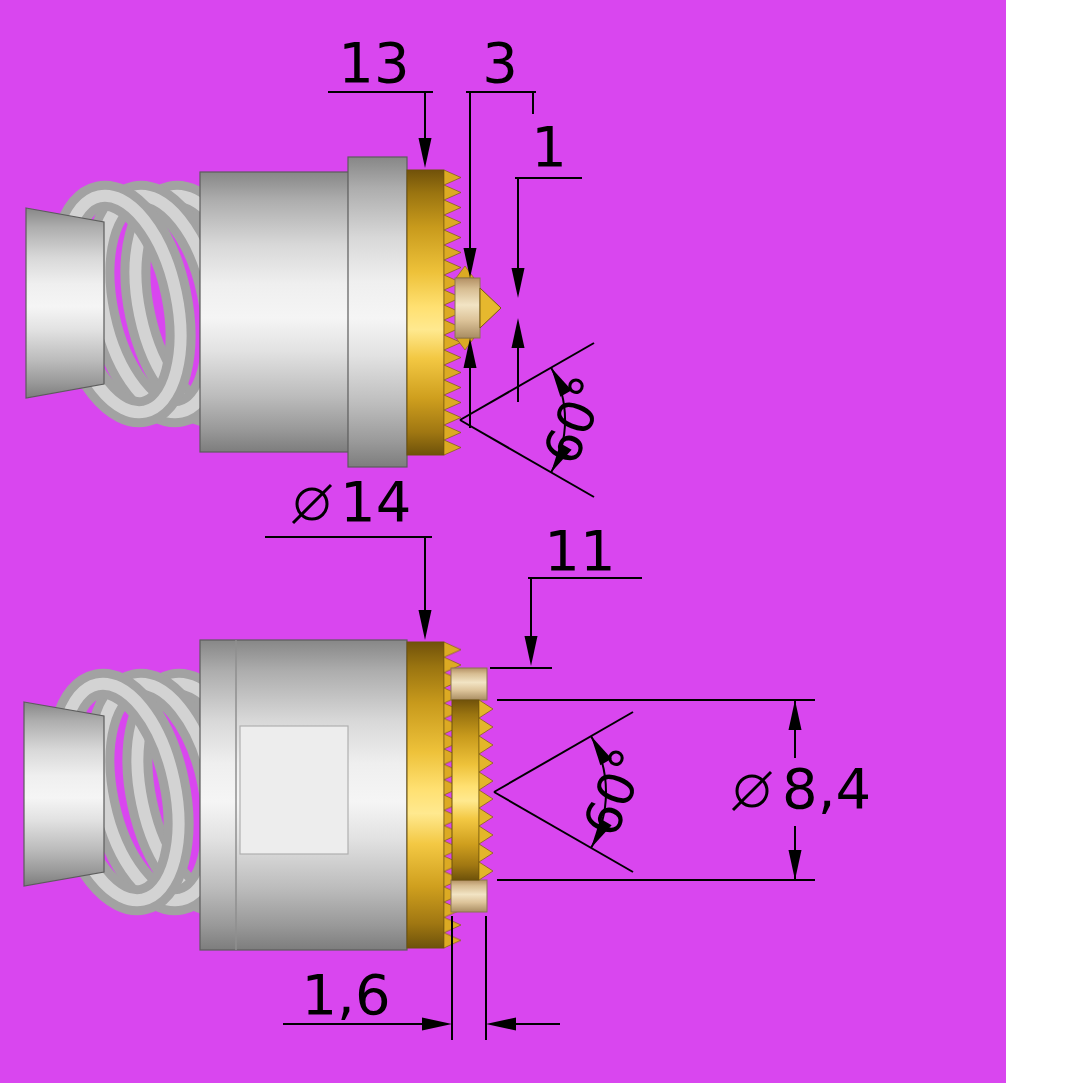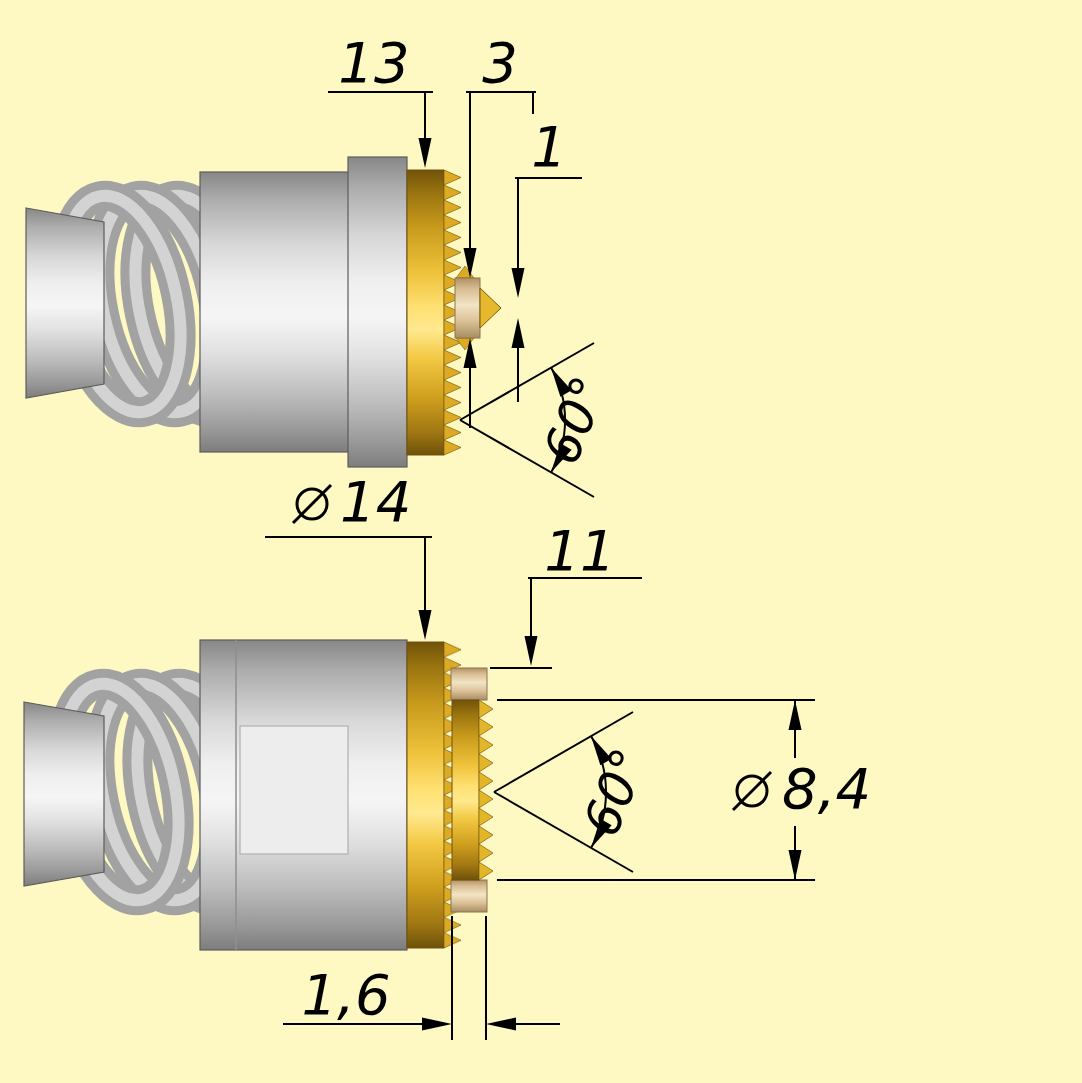--- a/index.html
+++ b/index.html
@@ -1,17 +1,17 @@
 <!DOCTYPE html>
 <html><head>
 <meta charset="utf-8">
 <title>Technical Drawing</title>
 <style>
   html,body{margin:0;padding:0;background:#ffffff;}
-  .frame{position:relative;width:1082px;height:1083px;background:#fef9c3;overflow:hidden;font-style:italic;}
+  .frame{position:relative;width:1006px;height:1083px;background:#d946ef;overflow:hidden;}
   svg{display:block;}
   text{font-family:"DejaVu Sans","Liberation Sans",sans-serif;fill:#000;}
   .dim-text{font-size:56px;}
   .angle-text{font-size:50px;}
   .dimline{stroke:#000;stroke-width:2;fill:none;}
   .edge{stroke:#5c5c5c;stroke-width:1.2;}
 </style>
 </head>
 <body>
 

